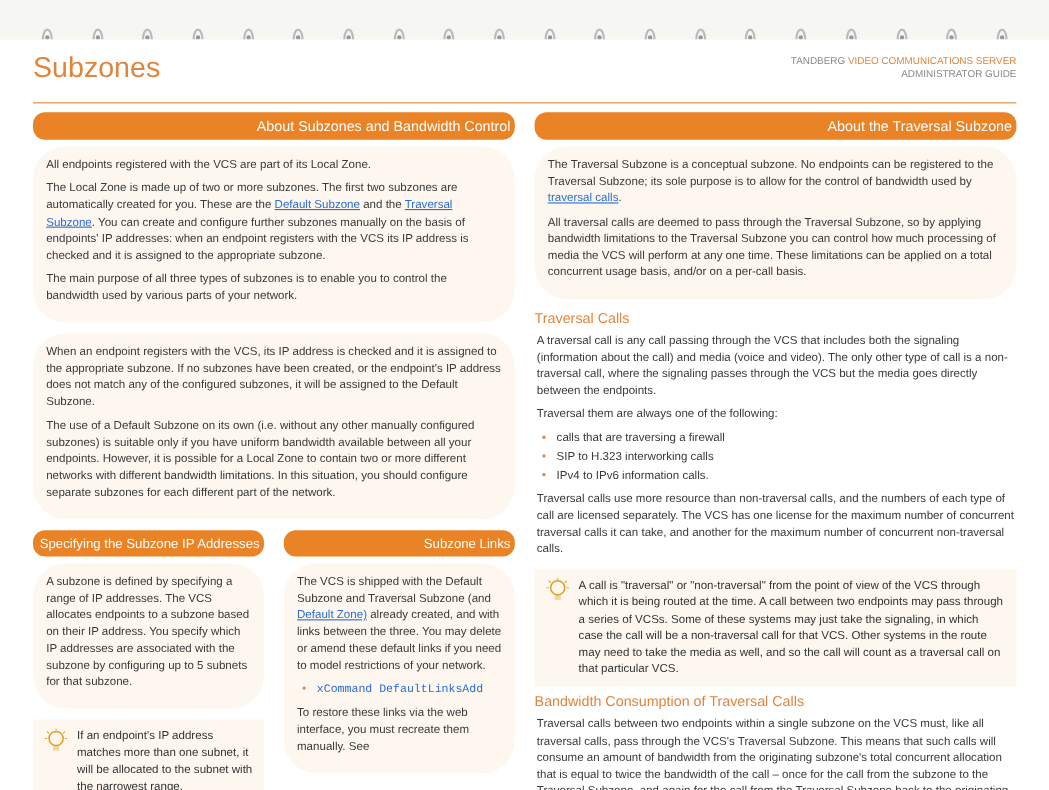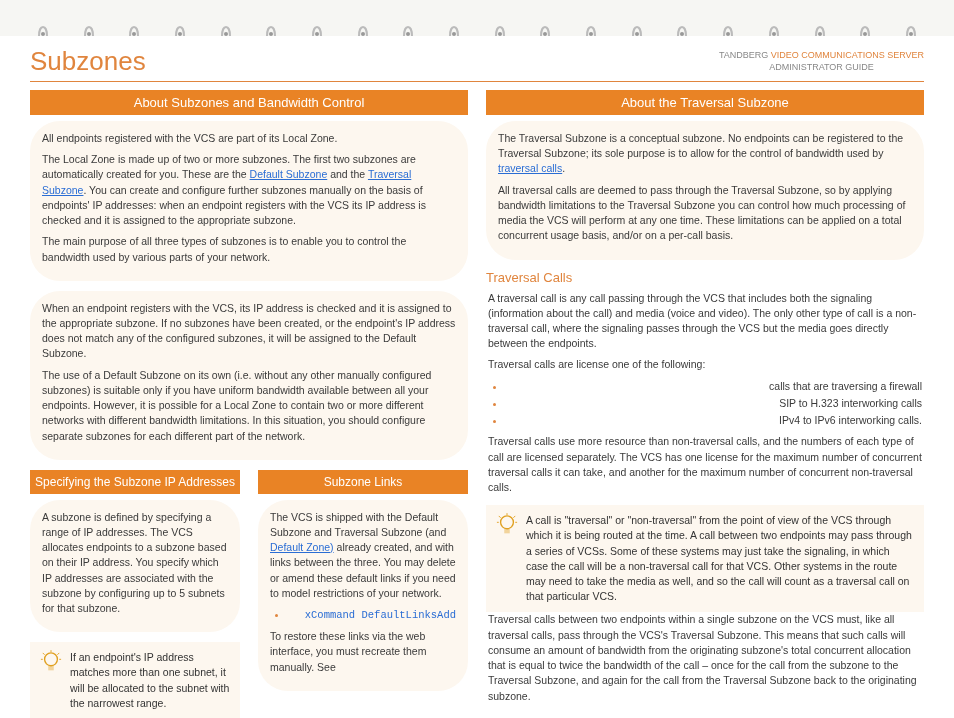--- a/index.html
+++ b/index.html
@@ -32,50 +32,51 @@
   }
   .ring svg { display:block; }
   .content {
     padding: 10px 30px 0 30px;
   }
   .topline {
     display: flex;
     justify-content: space-between;
     align-items: flex-start;
     border-bottom: 1px solid #e0853e;
-    padding-bottom: 4px;
+    padding-bottom: 16px;
   }
   .title {
     color: #e0853e;
     font-size: 26px;
     font-weight: normal;
     margin: 0;
   }
   .topright {
-    text-align: center;
+    text-align: right;
     font-size: 9px;
     color: #888;
     line-height: 1.3;
     padding-top: 4px;
   }
   .topright .orange { color: #e0853e; }
   .columns {
     display: flex;
     gap: 18px;
     margin-top: 8px;
   }
   .col-left { flex: 1 1 50%; }
   .col-right { flex: 1 1 50%; }
   .bar {
     background: #e98325;
     color: #fff;
-    text-align: center;
+    text-align: right;
     font-size: 13px;
     padding: 5px 4px;
     margin-bottom: 6px;
+    border-radius: 11px;
   }
   .block {
     background: #fdf7ef;
     padding: 10px 12px;
     font-size: 10.5px;
     line-height: 1.45;
     color: #3a3a3a;
     margin-bottom: 10px;
     border-radius: 30px;
   }
@@ -97,21 +98,20 @@
     margin-top: 29px;
   }
   .hdr-orange {
     color: #e0853e;
     font-size: 13px;
     margin: 6px 0 6px 0;
   }
   ul.tight {
     margin: 2px 0 6px 18px;
     padding: 0;
-    text-align: right;
   }
   ul.tight li {
     margin: 0 0 2px 0;
   }
   ul.tight li::marker { color:#e0853e; }
   .tip {
     display: flex;
     gap: 8px;
     align-items: flex-start;
     background: #fdf7ef;
@@ -323,44 +323,45 @@
         <div class="block">
           <p>
             <span>The Traversal Subzone is a conceptual subzone. No endpoints can be registered to the Traversal Subzone; its sole purpose is to allow for the control of bandwidth used by </span><span class="link">traversal calls</span><span>.</span>
           </p>
           <p>All traversal calls are deemed to pass through the Traversal Subzone, so by applying bandwidth limitations to the Traversal Subzone you can control how much processing of media the VCS will perform at any one time.  These limitations can be applied on a total concurrent usage basis, and/or on a per-call basis.</p>
         </div>
 
         <div class="hdr-orange">Traversal Calls</div>
         <div class="block" style="background:transparent;padding:0 2px;">
           <p>A traversal call is any call passing through the VCS that includes both the signaling (information about the call) and media (voice and video).  The only other type of call is a non-traversal call, where the signaling passes through the VCS but the media goes directly between the endpoints.</p>
-          <p>Traversal calls are license one of the following:</p>
+          <p>Traversal them are always one of the following:</p>
           <ul class="tight">
             <li>calls that are traversing a firewall</li>
             <li>SIP to H.323 interworking calls</li>
-            <li>IPv4 to IPv6 interworking calls.</li>
+            <li>IPv4 to IPv6 information calls.</li>
           </ul>
           <p>Traversal calls use more resource than non-traversal calls, and the numbers of each type of call are licensed separately.  The VCS has one license for the maximum number of concurrent traversal calls it can take, and another for the maximum number of concurrent non-traversal calls.</p>
         </div>
 
         <div class="tip">
           <div class="bulb">
             <svg class="bulb-svg" viewBox="0 0 24 28">
                 <circle cx="12" cy="10" r="7" fill="none" stroke="#e0a020" stroke-width="1.5"></circle>
                 <line x1="12" y1="0" x2="12" y2="2" stroke="#e0a020"></line>
                 <line x1="3" y1="3" x2="5" y2="5" stroke="#e0a020"></line>
                 <line x1="21" y1="3" x2="19" y2="5" stroke="#e0a020"></line>
                 <line x1="1" y1="10" x2="3" y2="10" stroke="#e0a020"></line>
                 <line x1="21" y1="10" x2="23" y2="10" stroke="#e0a020"></line>
                 <rect x="9" y="17" width="6" height="5" fill="#e0a020" opacity="0.4"></rect>
               </svg>
           </div>
           <div>A call is "traversal" or "non-traversal" from the point of view of the VCS through which it is being routed at the time.  A call between two endpoints may pass through a series of VCSs. Some of these systems may just take the signaling, in which case the call will be a non-traversal call for that VCS.  Other systems in the route may need to take the media as well, and so the call will count as a traversal call on that particular VCS.</div>
         </div>
 
+        <div class="hdr-orange">Bandwidth Consumption of Traversal Calls</div>
         <div class="block" style="background:transparent;padding:0 2px;">
           <p>Traversal calls between two endpoints within a single subzone on the VCS must, like all traversal calls, pass through the VCS's Traversal Subzone.  This means that such calls will consume an amount of bandwidth from the originating subzone's total concurrent allocation that is equal to twice the bandwidth of the call – once for the call from the subzone to the Traversal Subzone, and again for the call from the Traversal Subzone back to the originating subzone.</p>
 
         </div>
       </div>
     </div>
   </div>
 
 </div>
 

